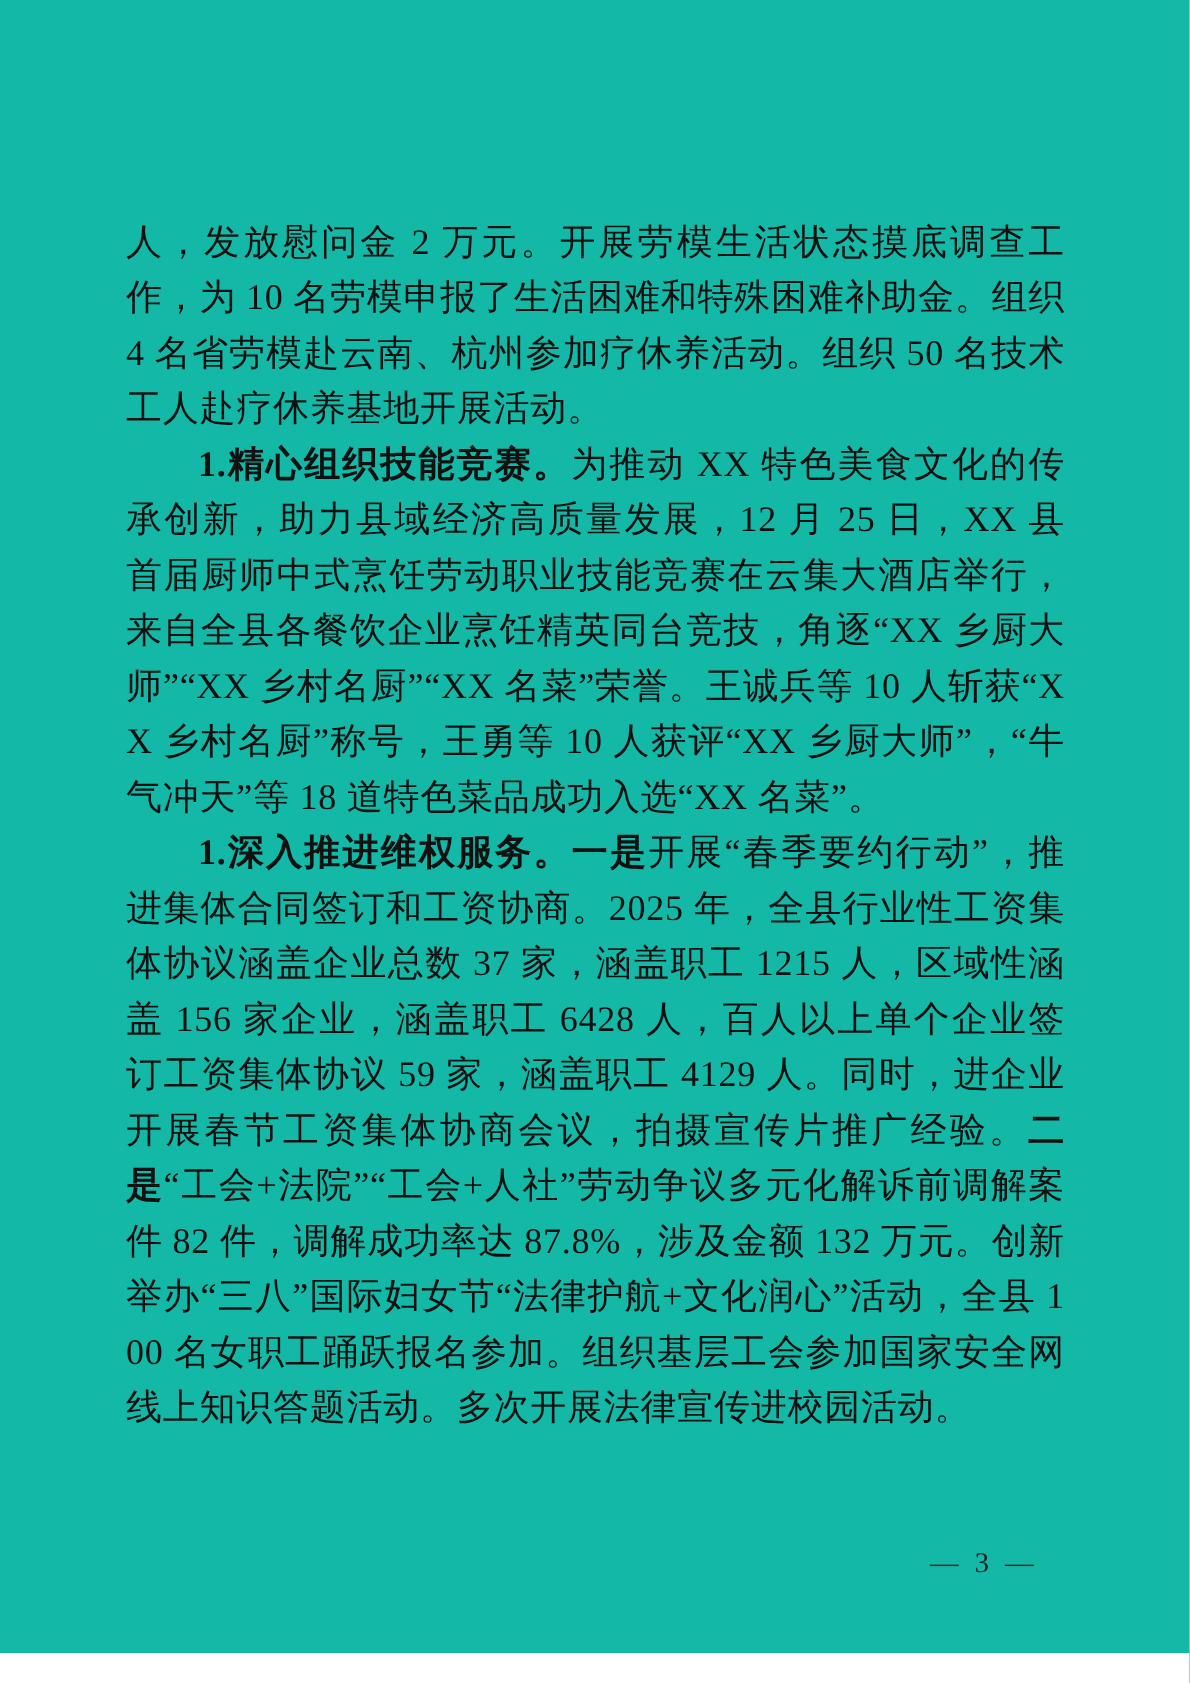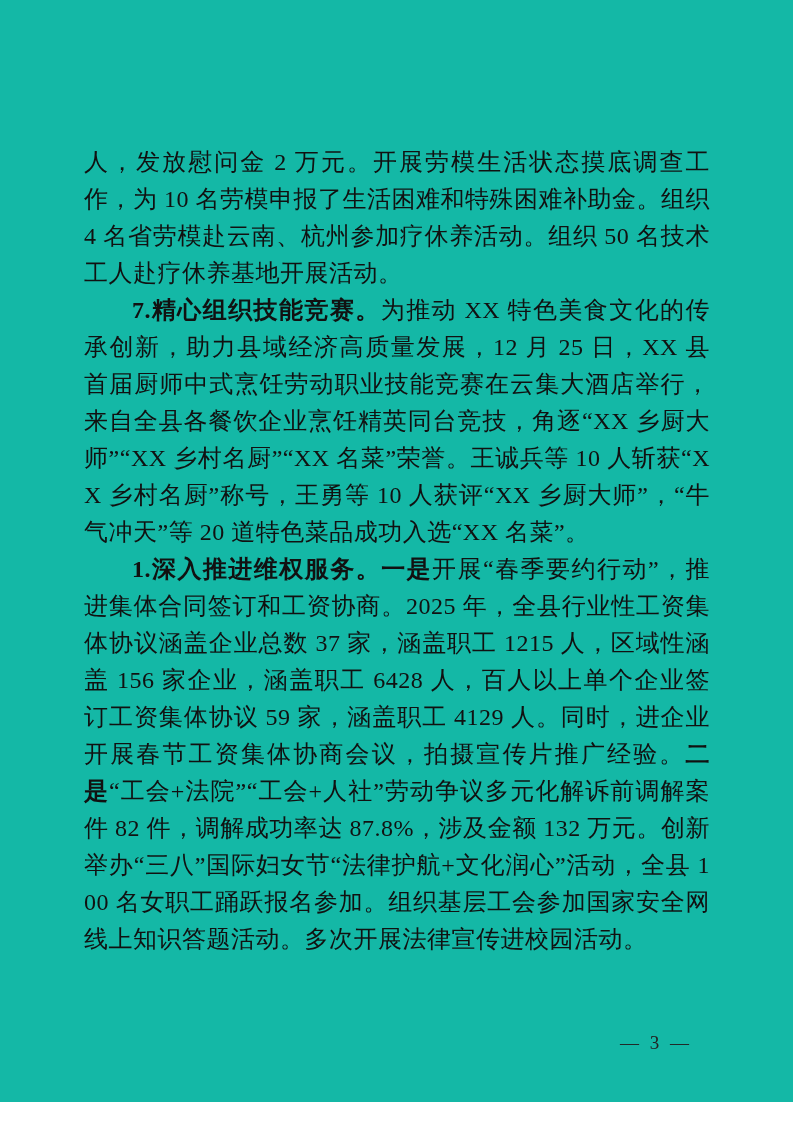--- a/index.html
+++ b/index.html
@@ -47,17 +47,17 @@
     letter-spacing: 3px;
     color: #222222;
   }
 </style>
 </head>
 <body>
 
 <div class="page">
   <div class="doc-body">
       <p class="para"><span class="seg">人，发放慰问金 2 万元。开展劳模生活状态摸底调查工作，为 10 名劳模申报了生活困难和特殊困难补助金。组织 4 名省劳模赴云南、杭州参加疗休养活动。组织 50 名技术工人赴疗休养基地开展活动。</span></p>
-      <p class="para indent"><span class="seg bold">7.精心组织技能竞赛。</span><span class="seg">为推动 XX 特色美食文化的传承创新，助力县域经济高质量发展，12 月 25 日，XX 县首届厨师中式烹饪劳动职业技能竞赛在云集大酒店举行，来自全县各餐饮企业烹饪精英同台竞技，角逐“XX 乡厨大师”“XX 乡村名厨”“XX 名菜”荣誉。王诚兵等 10 人斩获“XX 乡村名厨”称号，王勇等 10 人获评“XX 乡厨大师”，“牛气冲天”等 20 道特色菜品成功入选“XX 名菜”。</span></p>
+      <p class="para indent"><span class="seg bold">1.精心组织技能竞赛。</span><span class="seg">为推动 XX 特色美食文化的传承创新，助力县域经济高质量发展，12 月 25 日，XX 县首届厨师中式烹饪劳动职业技能竞赛在云集大酒店举行，来自全县各餐饮企业烹饪精英同台竞技，角逐“XX 乡厨大师”“XX 乡村名厨”“XX 名菜”荣誉。王诚兵等 10 人斩获“XX 乡村名厨”称号，王勇等 10 人获评“XX 乡厨大师”，“牛气冲天”等 18 道特色菜品成功入选“XX 名菜”。</span></p>
       <p class="para indent"><span class="seg bold">1.深入推进维权服务。</span><span class="seg bold">一是</span><span class="seg">开展“春季要约行动”，推进集体合同签订和工资协商。2025 年，全县行业性工资集体协议涵盖企业总数 37 家，涵盖职工 1215 人，区域性涵盖 156 家企业，涵盖职工 6428 人，百人以上单个企业签订工资集体协议 59 家，涵盖职工 4129 人。同时，进企业开展春节工资集体协商会议，拍摄宣传片推广经验。</span><span class="seg bold">二是</span><span class="seg">“工会+法院”“工会+人社”劳动争议多元化解诉前调解案件 82 件，调解成功率达 87.8%，涉及金额 132 万元。创新举办“三八”国际妇女节“法律护航+文化润心”活动，全县 100 名女职工踊跃报名参加。组织基层工会参加国家安全网线上知识答题活动。多次开展法律宣传进校园活动。</span></p>
     </div>
   <div class="page-footer">— 3 —</div>
 </div>
 
 </body></html>

